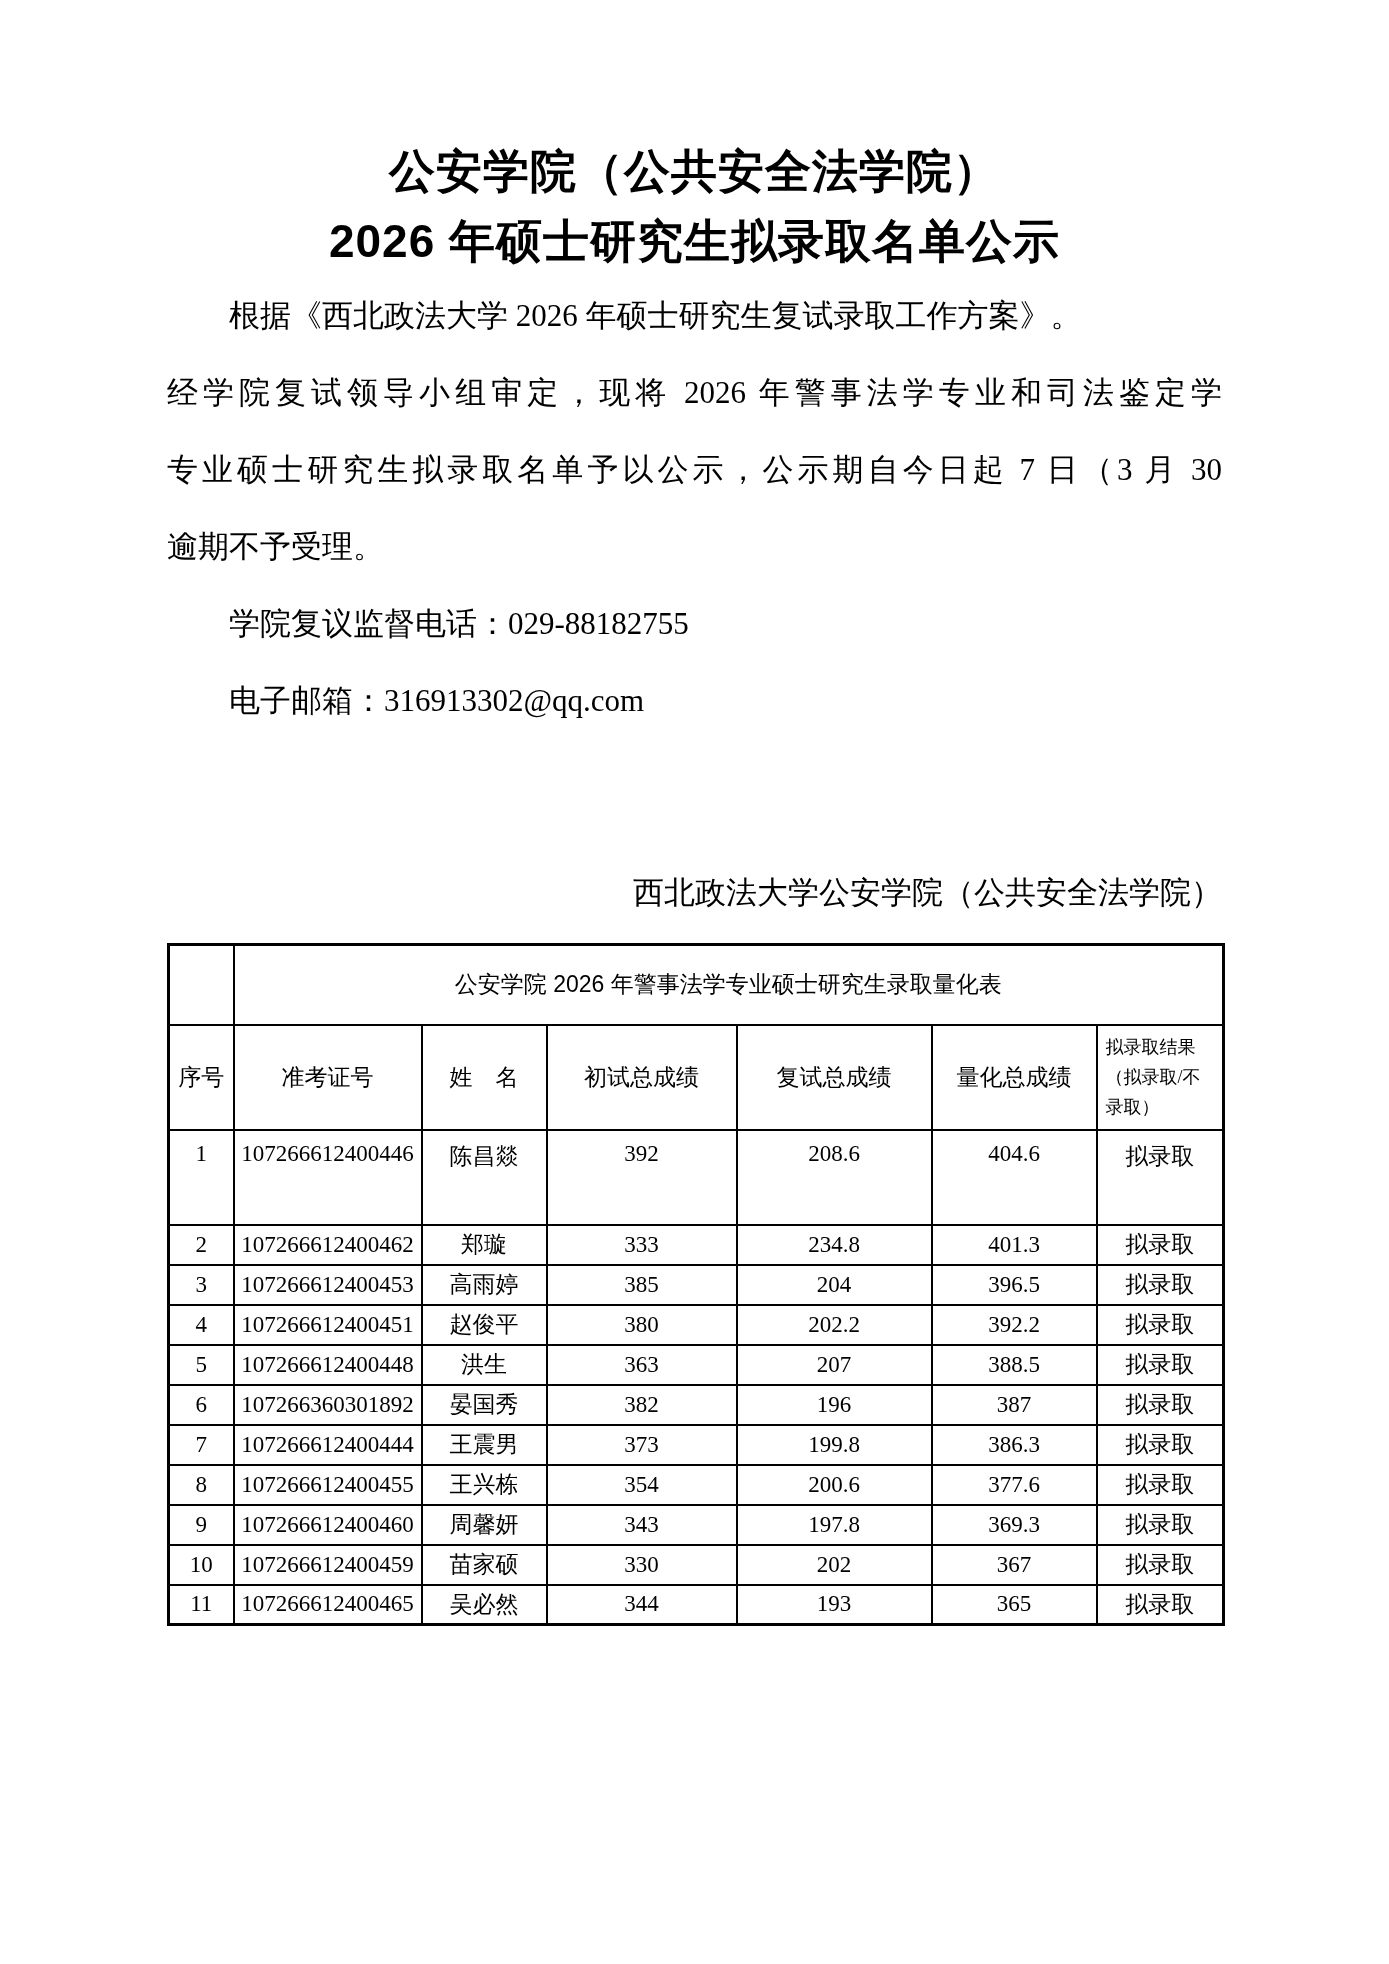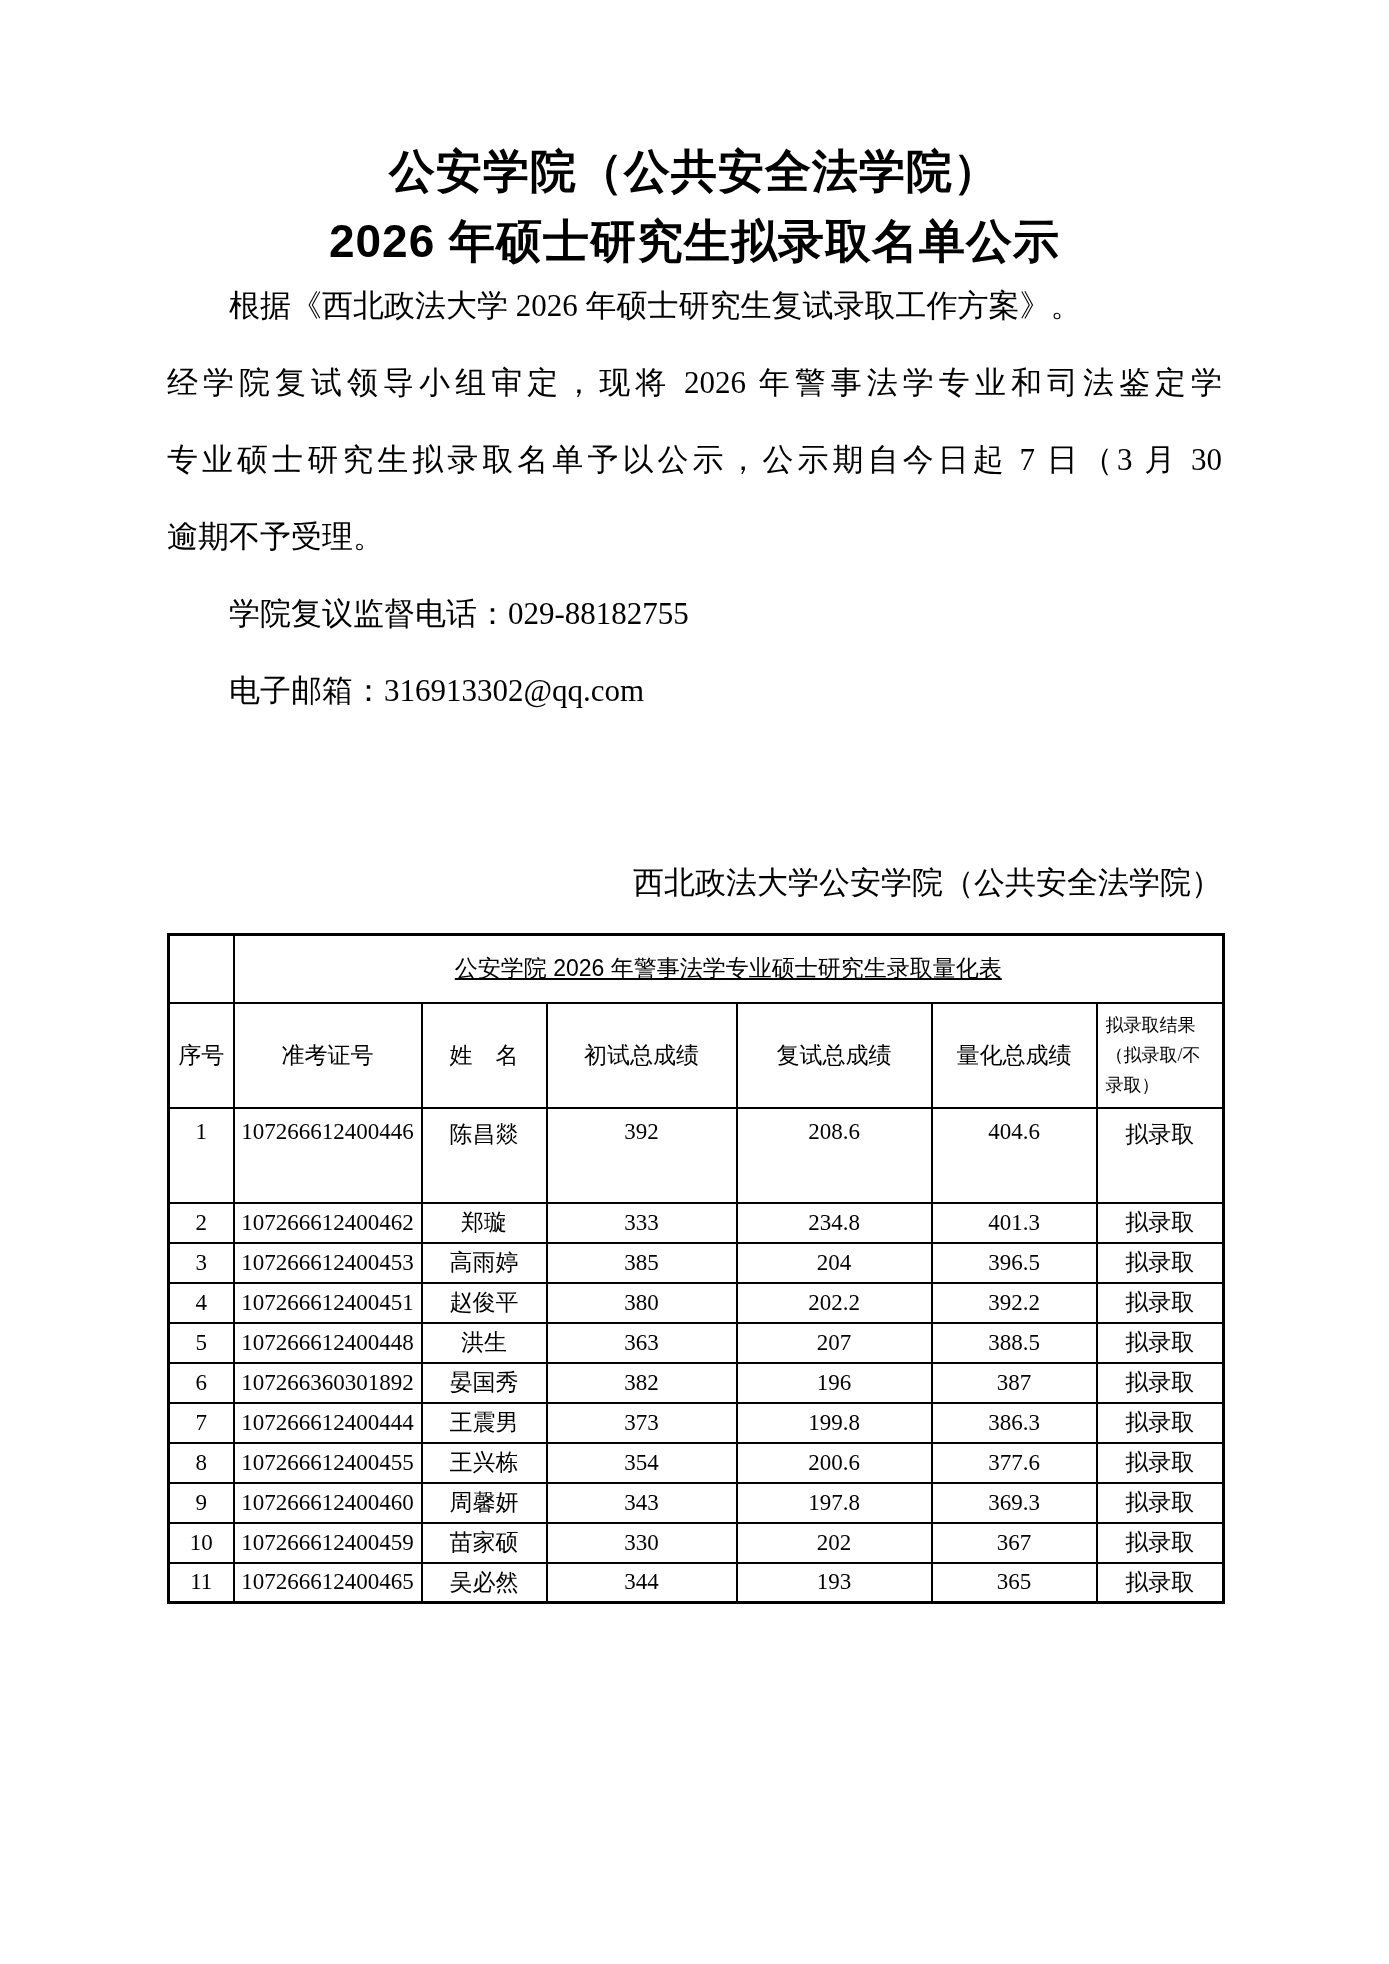--- a/index.html
+++ b/index.html
@@ -24,20 +24,21 @@
     margin: 0;
     font-family: "Liberation Sans", "DejaVu Sans", sans-serif;
     font-weight: bold;
     font-size: 46px;
     line-height: 52px;
     text-align: center;
     letter-spacing: 1px;
   }
   .doc-title.second {
     margin-top: 18px;
+    margin-bottom: 10px;
   }
   .body-text {
     font-size: 31px;
     line-height: 77px;
   }
   .para-line {
     white-space: nowrap;
   }
   .para-line.indent {
     text-indent: 62px;
@@ -69,21 +70,21 @@
   }
   table.quant td, table.quant th {
     border: 2px solid #000000;
     text-align: center;
     vertical-align: middle;
     font-weight: normal;
     font-size: 23px;
     padding: 0;
     overflow: hidden;
   }
-  tr.row-title { height: 68px; text-decoration: underline; }
+  tr.row-title { height: 80px; }
   td.tbl-title {
     font-family: "Liberation Sans", "DejaVu Sans", sans-serif;
     font-weight: bold;
     font-size: 30px;
   }
   tr.row-header { height: 105px; }
   tr.row-header th.small-header {
     font-size: 18px;
     text-align: left;
     padding: 0 8px;

